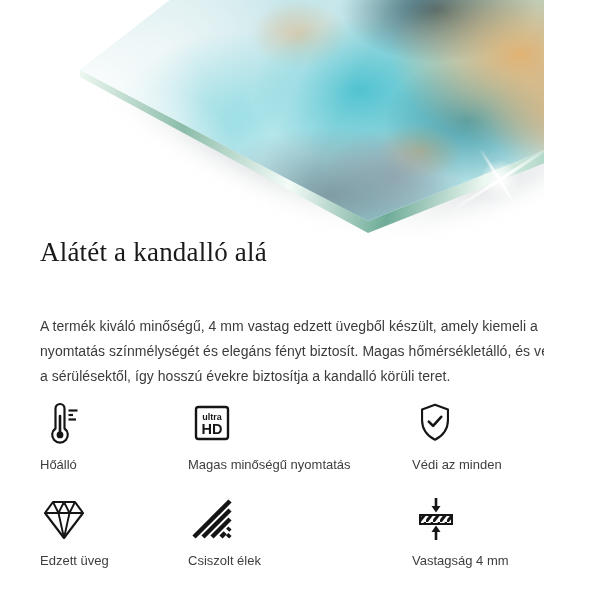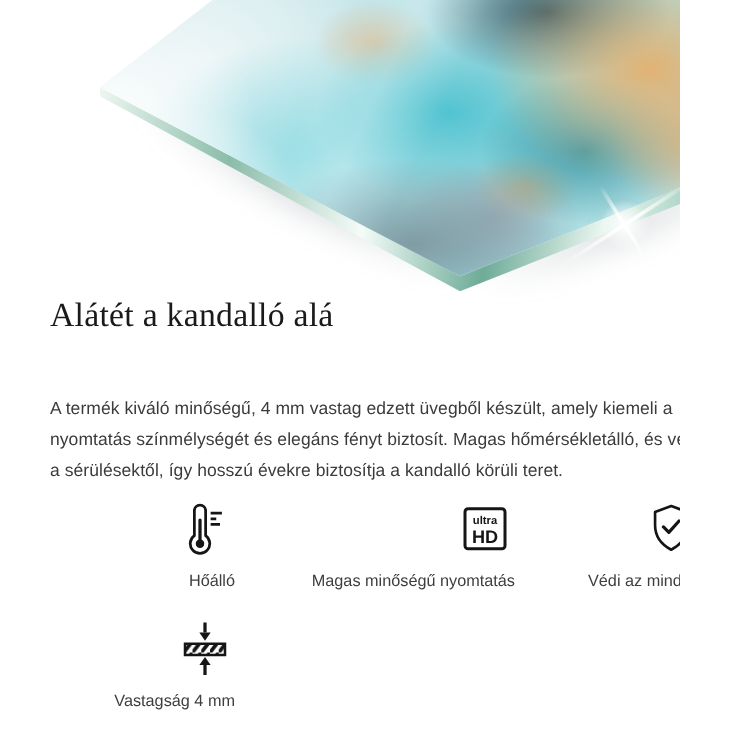--- a/index.html
+++ b/index.html
@@ -48,21 +48,21 @@
   
   .heading{position:absolute;left:40px;top:233px;
     font-family:"Liberation Serif",serif;font-size:27px;line-height:38px;
     color:#1a1a1a;font-weight:400;letter-spacing:.2px;}
   .description{position:absolute;left:40px;top:314px;width:528px;
     font-size:14px;line-height:25px;color:#3b3b3b;letter-spacing:.05px;}
 
   
   .features{position:absolute;left:40px;top:398px;width:520px;
     display:grid;grid-template-columns:148px 224px 148px;row-gap:22px;}
-  .feature{display:flex;flex-direction:column;align-items:flex-end;}
+  .feature{display:flex;flex-direction:column;align-items:flex-start;}
   .fi{height:50px;display:flex;align-items:center;justify-content:center;}
   .fi svg{display:block;}
   .flabel{margin-top:9px;font-size:13px;color:#3e3e3e;text-align:center;white-space:nowrap;}
   .icon-stroke{fill:none;stroke:#151515;}
 </style>
 </head>
 <body>
 
 <div class="page">
 
@@ -114,21 +114,42 @@
     <div class="feature">
       <div class="fi">
         <svg width="46" height="46" viewBox="0 0 48 48">
           <path class="icon-stroke" stroke-width="2.2" stroke-linejoin="round" d="M24 5 L37.5 10 V21 C37.5 30.5 31.5 37.5 24 41.5 C16.5 37.5 10.5 30.5 10.5 21 V10 Z"></path>
           <path class="icon-stroke" stroke-width="2.7" stroke-linecap="round" stroke-linejoin="round" d="M17.5 22.5 L22 27 L30.5 17.5"></path>
         </svg>
       </div>
       <div class="flabel">Védi az minden</div>
     </div>
 
+    <div class="feature">
+      <div class="fi">
+        <svg width="48" height="48" viewBox="0 0 48 48">
+          <path class="icon-stroke" stroke-width="2.1" stroke-linejoin="round" d="M13 7 H35 L43 18 L24 43 L5 18 Z"></path>
+          <path class="icon-stroke" stroke-width="1.9" stroke-linejoin="round" d="M5 18 H43 M13 7 L18.5 18 L24 7 L29.5 18 L35 7 M18.5 18 L24 43 M29.5 18 L24 43"></path>
+        </svg>
+      </div>
+      <div class="flabel">Edzett üveg</div>
+    </div>
 
+    <div class="feature">
+      <div class="fi">
+        <svg width="48" height="48" viewBox="0 0 48 48">
+          <line x1="6" y1="42" x2="42" y2="6" stroke="#151515" stroke-width="4.5"></line>
+          <line x1="15" y1="42" x2="42" y2="15" stroke="#151515" stroke-width="4.5"></line>
+          <line x1="24" y1="42" x2="42" y2="24" stroke="#151515" stroke-width="4.5"></line>
+          <line x1="33" y1="42" x2="42" y2="33" stroke="#151515" stroke-width="4.5" stroke-dasharray="6 3.5"></line>
+          <line x1="39.5" y1="42" x2="42" y2="39.5" stroke="#151515" stroke-width="4.5"></line>
+        </svg>
+      </div>
+      <div class="flabel">Csiszolt élek</div>
+    </div>
 
     <div class="feature">
       <div class="fi">
         <svg width="48" height="48" viewBox="0 0 48 48">
           <defs>
             <pattern id="hatch" width="7" height="9" patternUnits="userSpaceOnUse">
               <line x1="0" y1="9" x2="7" y2="0" stroke="#151515" stroke-width="3"></line>
             </pattern>
           </defs>
           <rect x="8" y="20" width="32" height="9" fill="url(#hatch)" stroke="#151515" stroke-width="2"></rect>

